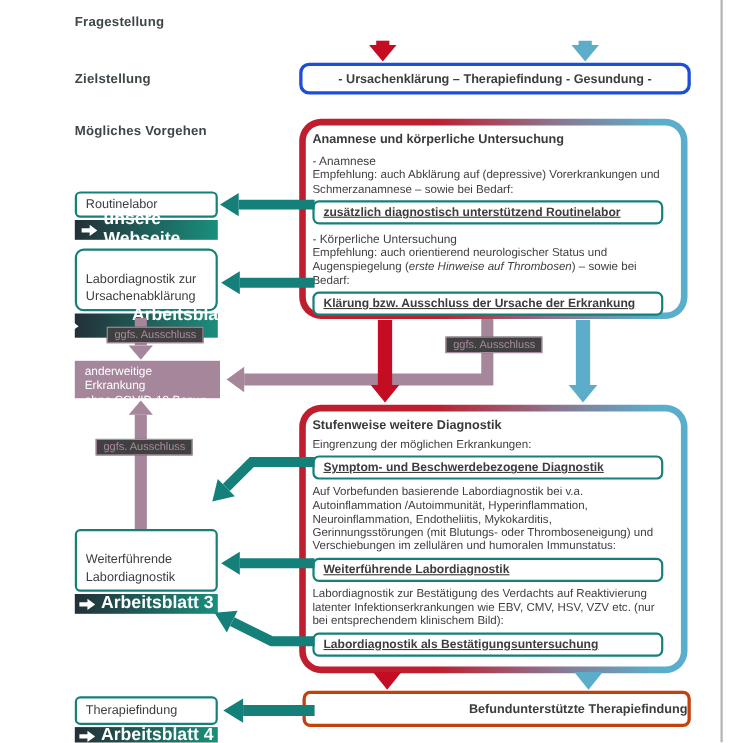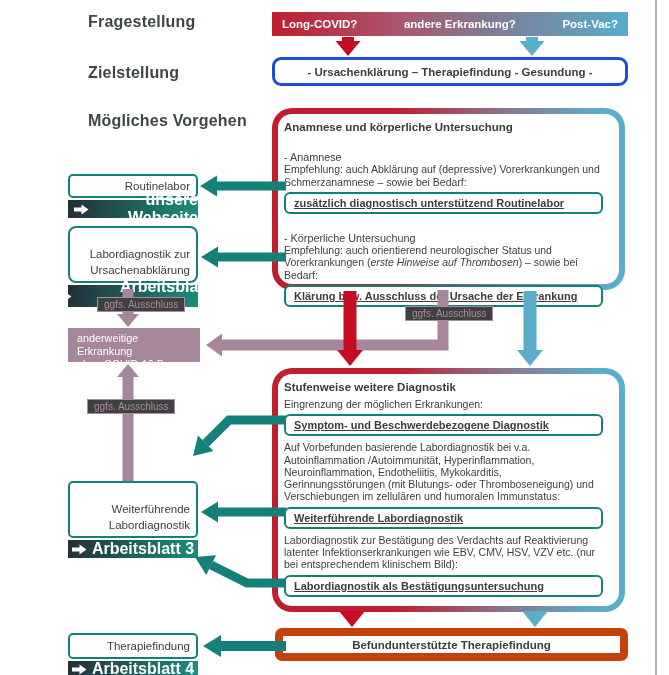--- a/index.html
+++ b/index.html
@@ -1,21 +1,21 @@
 <!DOCTYPE html>
 <html><head>
 <meta charset="utf-8">
 <style>
   * { margin:0; padding:0; box-sizing:border-box; }
   body { background:#fff; }
   .page {
     position:relative; width:669px; height:675px; background:#ffffff;
     font-family:"Liberation Sans", sans-serif; color:#3e4244; overflow:hidden;
   }
-  .side-label { position:absolute; font-size:16px; font-weight:700; color:#3e4649; letter-spacing:.2px;margin-left:20px; }
+  .side-label { position:absolute; font-size:12px; font-weight:700; color:#3e4649; letter-spacing:.2px; }
 
   
   .qbar {
     position:absolute; left:272px; top:12px; width:356px; height:24px;
     background:linear-gradient(90deg,#bf1e2e 0%,#a85a72 38%,#84778f 58%,#57adca 100%);
     display:flex; align-items:center; justify-content:space-between;
     padding:0 10px; color:#fff; font-size:11.5px; font-weight:700;
   }
 
   .goal-box {
@@ -30,28 +30,28 @@
     position:absolute; border-radius:20px; padding:6px;
     background:linear-gradient(90deg,#bf1e2e 0%,#bf1e2e 35%,#8c7590 66%,#5aaecb 92%,#5aaecb 100%);
     z-index:1;
   }
   .panel-inner {
     width:100%; height:100%; background:#fff; border-radius:14px;
     padding:7px 16px 8px 6px;
   }
   .panel-title { font-size:11.5px; font-weight:700; color:#3a3a3a; margin-bottom:5px; }
   .panel p { font-size:10.5px; line-height:12.3px; color:#404040; }
-  .panel .sub { font-size:10.8px; color:#404040; margin-top:18px; }
+  .panel .sub { font-size:10.8px; color:#404040; margin-top:8px; }
   .tealbox {
     border:2px solid #15807a; border-radius:6px; background:#fff;
     padding:3px 8px; margin:4px 0 5px 0; font-size:11px; font-weight:700; color:#3d3d3d;text-decoration:underline;
   }
 
   
-  .node { position:absolute; width:130px; z-index:2;text-align:right; }
+  .node { position:absolute; width:130px; z-index:2; }
   .node-box {
     border:2.5px solid #15807a; border-radius:5px; background:#fff;
     padding:18px 6px 3px 8px; font-size:11.5px; line-height:16px; color:#3d3d3d;
   }
   .node-badge {
     margin-top:2px; height:18px; width:100%;
     background:linear-gradient(97deg,#232f37 0%,#1a8f7d 100%);
     color:#fff; font-size:16px; font-weight:700;
     display:flex; align-items:center; justify-content:center; gap:5px;
   }
@@ -64,58 +64,53 @@
     padding:4px 4px 4px 9px;
   }
 
   .ggfs {
     position:absolute; z-index:6; background:#404040; border:1.5px solid #a98ba0;
     color:#a98ba0; font-size:10px; padding:1px 6px; white-space:nowrap;
   }
 
   .result-box {
     position:absolute; left:275px; top:628px; width:353px; height:33px; z-index:2;
-    border:8px solid #c2410c; border-radius:7px; background:#fff;
-    display:flex; align-items:center; justify-content:center;
+    border:3px solid #c2410c; border-radius:7px; background:#fff;
+    display:flex; align-items:center; justify-content:flex-end;
     font-size:11.5px; font-weight:700; color:#3d3d3d;
   }
 
   #arrows { position:absolute; left:0; top:0; z-index:4; pointer-events:none; }
   .page-edge { position:absolute; left:655px; top:0; width:1.5px; height:675px; background:#b3b3b3; z-index:0; }
   .it { font-style:italic; }
 </style>
 </head>
 <body>
 
 <div class="page">
 
   <div class="page-edge"></div>
 
   <div class="side-label" style="left:68px; top:13px;">Fragestellung</div>
   <div class="side-label" style="left:68px; top:64px;">Zielstellung</div>
   <div class="side-label" style="left:68px; top:112px;">Mögliches Vorgehen</div>
 
-  <div class="qbar">
-    <span>Long-COVID?</span>
-    <span>andere Erkrankung?</span>
-    <span>Post-Vac?</span>
-  </div>
 
   <div class="goal-box">
     <span>- Ursachenklärung – Therapiefindung - Gesundung -</span>
   </div>
 
   <div class="panel" style="left:272px; top:108px; width:353px; height:182px;">
     <div class="panel-inner">
       <div class="panel-title">Anamnese und körperliche Untersuchung</div>
       <p class="sub">- Anamnese</p>
       <p>Empfehlung: auch Abklärung auf (depressive) Vorerkrankungen und Schmerzanamnese – sowie bei Bedarf:</p>
       <div class="tealbox">zusätzlich diagnostisch unterstützend Routinelabor</div>
       <p class="sub">- Körperliche Untersuchung</p>
-      <p><span>Empfehlung: auch orientierend neurologischer Status und Vorerkrankungen (</span><span class="it">erste Hinweise auf Thrombosen</span><span>) – sowie bei Bedarf:</span></p>
+      <p><span>Empfehlung: auch orientierend neurologischer Status und Augenspiegelung (</span><span class="it">erste Hinweise auf Thrombosen</span><span>) – sowie bei Bedarf:</span></p>
       <div class="tealbox">Klärung bzw. Ausschluss der Ursache der Erkrankung</div>
     </div>
   </div>
 
   <div class="panel" style="left:272px; top:368px; width:353px; height:244px;">
     <div class="panel-inner">
       <div class="panel-title">Stufenweise weitere Diagnostik</div>
       <p>Eingrenzung der möglichen Erkrankungen:</p>
       <div class="tealbox">Symptom- und Beschwerdebezogene Diagnostik</div>
       <p>Auf Vorbefunden basierende Labordiagnostik bei v.a. Autoinflammation /Autoimmunität, Hyperinflammation, Neuroinflammation, Endotheliitis, Mykokarditis, Gerinnungsstörungen (mit Blutungs- oder Thromboseneigung) und Verschiebungen im zellulären und humoralen Immunstatus:</p>

